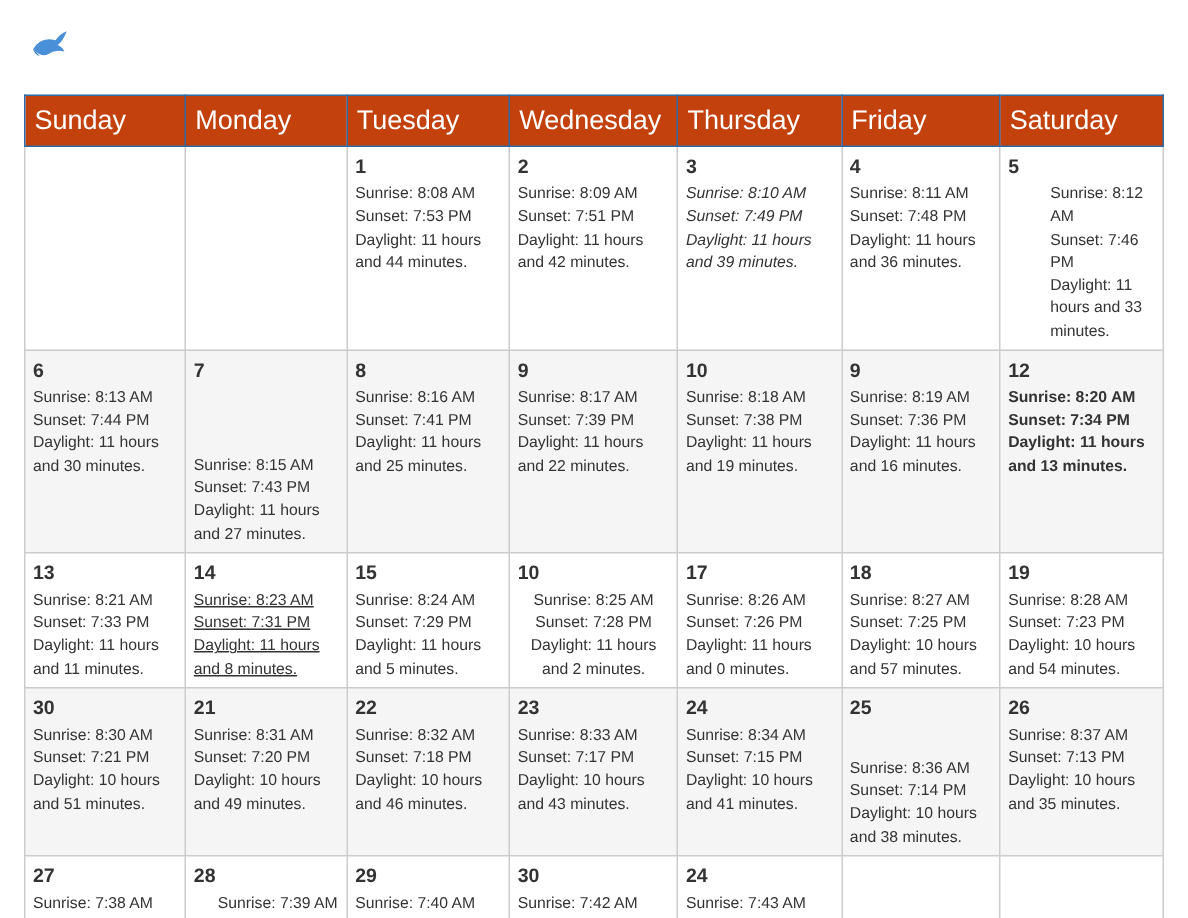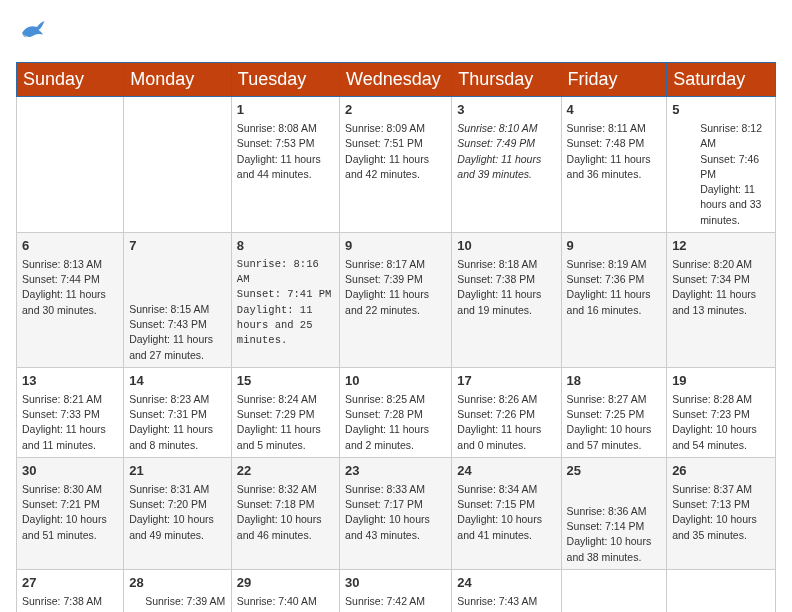--- a/index.html
+++ b/index.html
@@ -172,21 +172,21 @@
 Daylight: 11 hours and 30 minutes.</div>
         </td>
         <td>
           <span class="day-number">7</span>
           <div class="day-info" style="white-space: pre-line; margin-top: 47px;">Sunrise: 8:15 AM
 Sunset: 7:43 PM
 Daylight: 11 hours and 27 minutes.</div>
         </td>
         <td>
           <span class="day-number">8</span>
-          <div class="day-info" style="white-space: pre-line; font-family: Liberation Mono, monospace;">Sunrise: 8:16 AM
+          <div class="day-info" style="white-space: pre-line;">Sunrise: 8:16 AM
 Sunset: 7:41 PM
 Daylight: 11 hours and 25 minutes.</div>
         </td>
         <td>
           <span class="day-number">9</span>
           <div class="day-info" style="white-space: pre-line;">Sunrise: 8:17 AM
 Sunset: 7:39 PM
 Daylight: 11 hours and 22 minutes.</div>
         </td>
         <td>
@@ -196,47 +196,47 @@
 Daylight: 11 hours and 19 minutes.</div>
         </td>
         <td>
           <span class="day-number">9</span>
           <div class="day-info" style="white-space: pre-line;">Sunrise: 8:19 AM
 Sunset: 7:36 PM
 Daylight: 11 hours and 16 minutes.</div>
         </td>
         <td>
           <span class="day-number">12</span>
-          <div class="day-info" style="white-space: pre-line;">Sunrise: 8:20 AM
+          <div class="day-info" style="white-space: pre-line; font-weight: bold;">Sunrise: 8:20 AM
 Sunset: 7:34 PM
 Daylight: 11 hours and 13 minutes.</div>
         </td>
       </tr>
       <tr>
         <td>
           <span class="day-number">13</span>
           <div class="day-info" style="white-space: pre-line;">Sunrise: 8:21 AM
 Sunset: 7:33 PM
 Daylight: 11 hours and 11 minutes.</div>
         </td>
         <td>
           <span class="day-number">14</span>
-          <div class="day-info" style="white-space: pre-line;">Sunrise: 8:23 AM
+          <div class="day-info" style="white-space: pre-line; text-decoration: underline;">Sunrise: 8:23 AM
 Sunset: 7:31 PM
 Daylight: 11 hours and 8 minutes.</div>
         </td>
         <td>
           <span class="day-number">15</span>
           <div class="day-info" style="white-space: pre-line;">Sunrise: 8:24 AM
 Sunset: 7:29 PM
 Daylight: 11 hours and 5 minutes.</div>
         </td>
         <td>
           <span class="day-number">10</span>
-          <div class="day-info" style="white-space: pre-line;">Sunrise: 8:25 AM
+          <div class="day-info" style="white-space: pre-line; text-align: center;">Sunrise: 8:25 AM
 Sunset: 7:28 PM
 Daylight: 11 hours and 2 minutes.</div>
         </td>
         <td>
           <span class="day-number">17</span>
           <div class="day-info" style="white-space: pre-line;">Sunrise: 8:26 AM
 Sunset: 7:26 PM
 Daylight: 11 hours and 0 minutes.</div>
         </td>
         <td>

